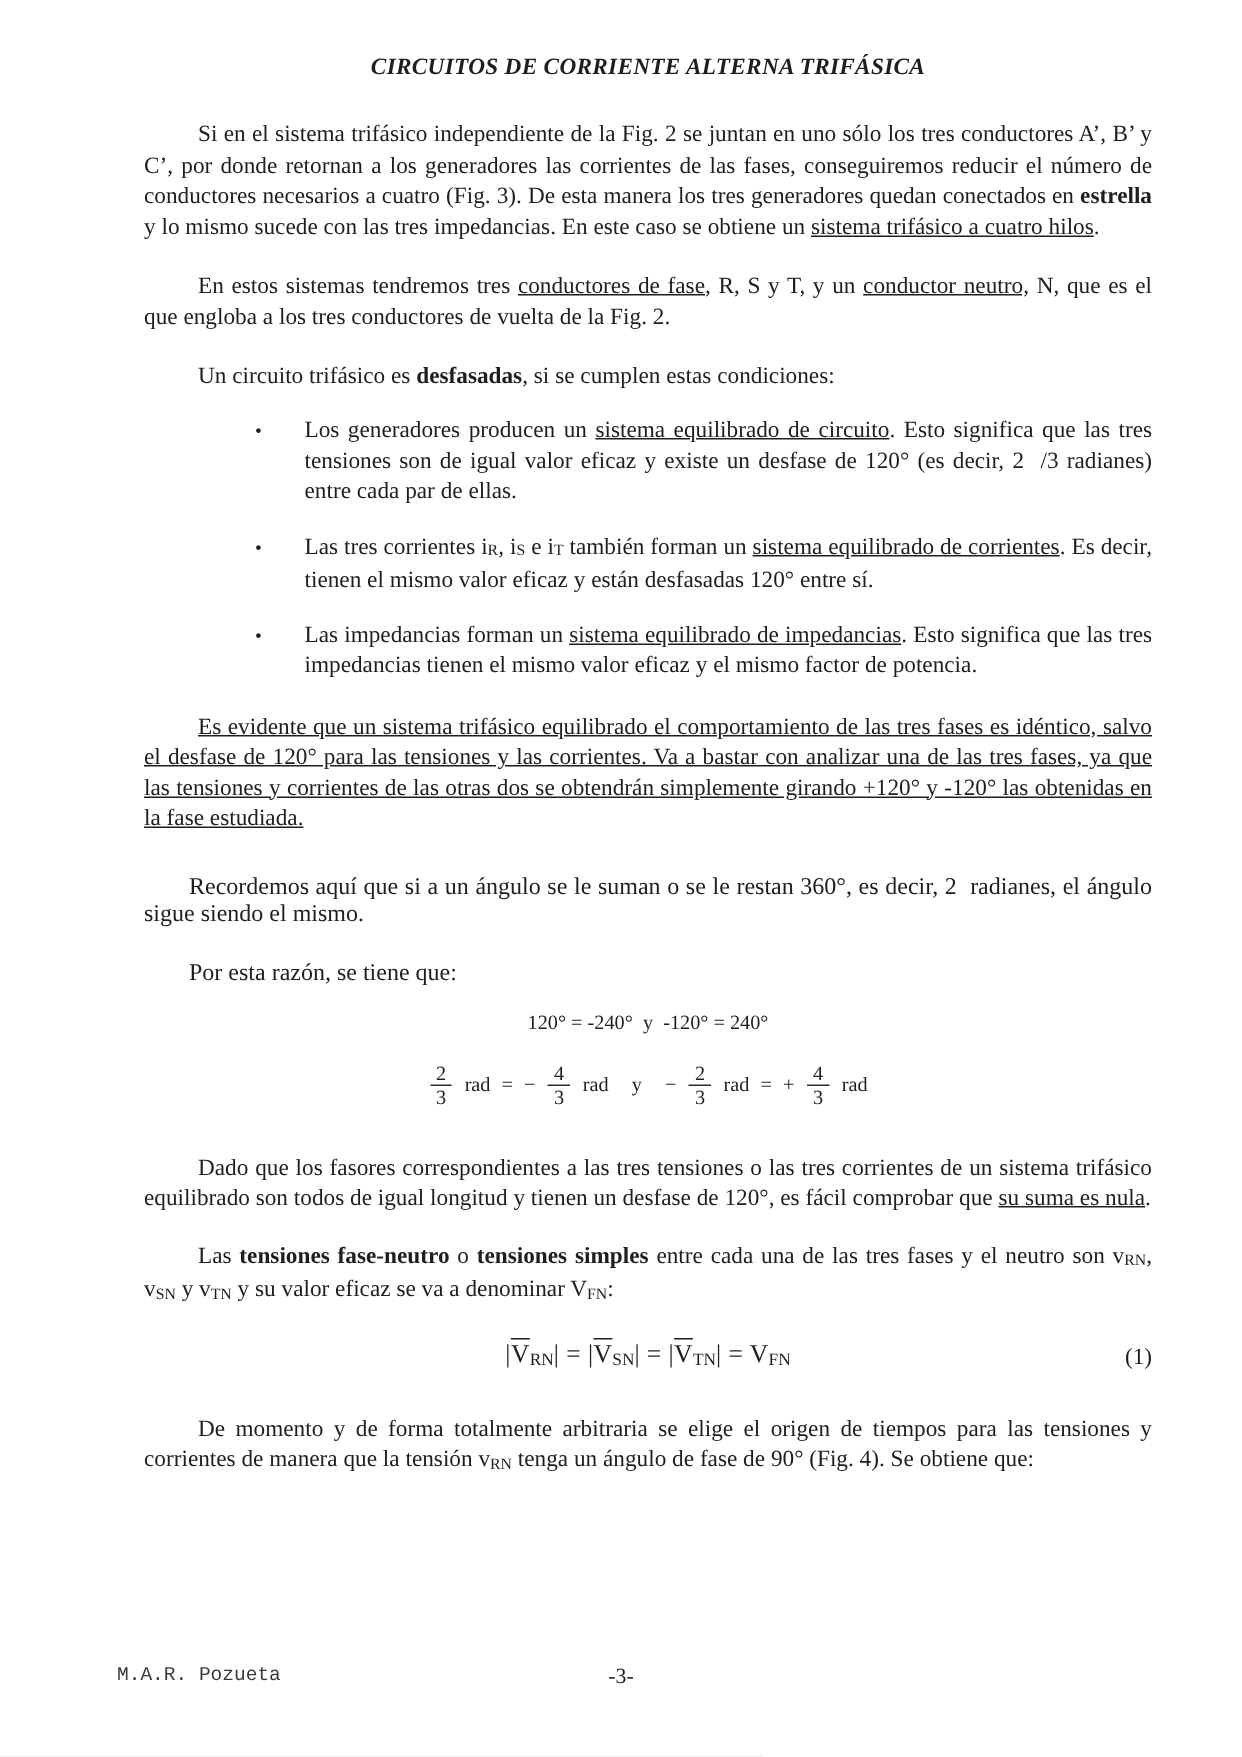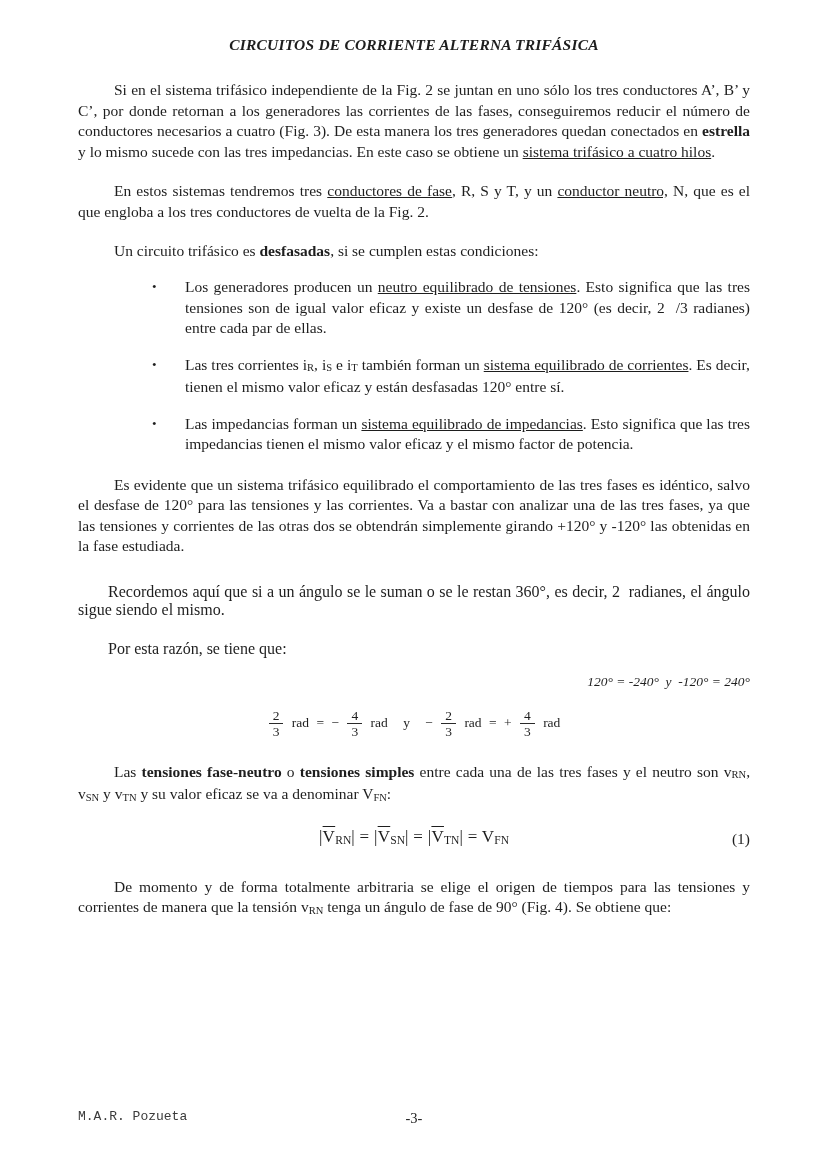--- a/index.html
+++ b/index.html
@@ -7,21 +7,21 @@
     position:relative;
     width:828px; height:1171px;
     margin:0 auto;
     background:#ffffff;
     font-family:"Liberation Serif", serif;
     color:#1e1e1e;
     overflow:hidden;
   }
   .content {
     position:absolute;
-    left:78px; top:0;
+    left:96px; top:0;
     width:672px;
   }
   .doc-title {
     margin-top:36px;
     text-align:center;
     font-weight:bold;
     font-style:italic;
     font-size:15.5px;
     letter-spacing:0.2px;
   }
@@ -37,34 +37,33 @@
   .bullets { margin-top:14px; }
   .bullet {
     display:flex;
     margin-left:74px;
     margin-bottom:16px;
     font-size:15.5px;
     line-height:20.5px;
   }
   .bullet .dot { width:33px; flex:0 0 33px; font-size:13px; }
   .bullet .btxt { flex:1; text-align:justify; }
-  .p4 { margin-top:20px; }
+  .p4 { margin-top:20px;text-decoration:underline; }
   .note {
     font-size:16px;
     line-height:18px;
     text-align:justify;
     text-indent:30px;
   }
   .note1 { margin-top:26px; }
   .note2 { margin-top:21px; }
   .angles {
     margin-top:15px;
-    text-align:right;
+    text-align:center;
     font-size:13.5px;
-    font-style:italic;
   }
   .fracline {
     margin-top:12px;
     text-align:center;
     font-size:13.5px;
     height:42px;
     line-height:42px;
   }
   .frac {
     display:inline-block;
@@ -120,21 +119,21 @@
 
     <p class="para p1"><span>Si en el sistema trifásico independiente de la Fig. 2 se juntan en uno sólo los tres conductores A’, B’ y C’, por donde retornan a los generadores las corrientes de las fases, conseguiremos reducir el número de conductores necesarios a cuatro (Fig. 3). De esta manera los tres generadores quedan conectados en </span><span class="b i">estrella</span><span> y lo mismo sucede con las tres impedancias. En este caso se obtiene un </span><span class="i u">sistema trifásico a cuatro hilos</span><span>.</span></p>
 
     <p class="para p2"><span>En estos sistemas tendremos tres </span><span class="i u">conductores de fase</span><span>, R, S y T, y un </span><span class="i u">conductor neutro,</span><span> N, que es el que engloba a los tres conductores de vuelta de la Fig. 2.</span></p>
 
     <p class="para p3"><span>Un circuito trifásico es </span><span class="b i">desfasadas</span><span>, si se cumplen estas condiciones:</span></p>
 
     <div class="bullets">
       <div class="bullet">
         <span class="dot">•</span>
-        <span class="btxt"><span>Los generadores producen un </span><span class="i u">neutro equilibrado de tensiones</span><span>. Esto significa que las tres tensiones son de igual valor eficaz y existe un desfase de 120° (es decir, 2&nbsp;&nbsp;/3 radianes) entre cada par de ellas.</span></span>
+        <span class="btxt"><span>Los generadores producen un </span><span class="i u">sistema equilibrado de circuito</span><span>. Esto significa que las tres tensiones son de igual valor eficaz y existe un desfase de 120° (es decir, 2&nbsp;&nbsp;/3 radianes) entre cada par de ellas.</span></span>
       </div>
       <div class="bullet">
         <span class="dot">•</span>
         <span class="btxt"><span>Las tres corrientes i</span><span class="sub">R</span><span>, i</span><span class="sub">S</span><span> e i</span><span class="sub">T</span><span> también forman un </span><span class="i u">sistema equilibrado de corrientes</span><span>. Es decir, tienen el mismo valor eficaz y están desfasadas 120° entre sí.</span></span>
       </div>
       <div class="bullet">
         <span class="dot">•</span>
         <span class="btxt"><span>Las impedancias forman un </span><span class="i u">sistema equilibrado de impedancias</span><span>. Esto significa que las tres impedancias tienen el mismo valor eficaz y el mismo factor de potencia.</span></span>
       </div>
     </div>
@@ -157,20 +156,21 @@
       <span class="ftxt fy">y</span>
       <span class="ftxt">−</span>
       <span class="frac"><span class="fnum">2</span><span class="fden">3</span></span>
       <span class="ftxt">rad</span>
       <span class="ftxt">=</span>
       <span class="ftxt">+</span>
       <span class="frac"><span class="fnum">4</span><span class="fden">3</span></span>
       <span class="ftxt">rad</span>
     </div>
 
+    <p class="para p5"><span>Dado que los fasores correspondientes a las tres tensiones o las tres corrientes de un sistema trifásico equilibrado son todos de igual longitud y tienen un desfase de 120°, es fácil comprobar que </span><span class="u">su suma es nula</span><span>.</span></p>
 
     <p class="para p6"><span>Las </span><span class="b i">tensiones fase-neutro</span><span> o </span><span class="b i">tensiones simples</span><span> entre cada una de las tres fases y el neutro son v</span><span class="sub">RN</span><span>, v</span><span class="sub">SN</span><span> y v</span><span class="sub">TN</span><span> y su valor eficaz se va a denominar V</span><span class="sub">FN</span><span>:</span></p>
 
     <div class="eq-line">
       <span class="eq-body"><span>|</span><span class="ov">V</span><span class="sub">RN</span><span>| = |</span><span class="ov">V</span><span class="sub">SN</span><span>| = |</span><span class="ov">V</span><span class="sub">TN</span><span>| = V</span><span class="sub">FN</span></span>
       <span class="eq-num">(1)</span>
     </div>
 
     <p class="para p7"><span>De momento y de forma totalmente arbitraria se elige el origen de tiempos para las tensiones y corrientes de manera que la tensión v</span><span class="sub">RN</span><span> tenga un ángulo de fase de 90° (Fig. 4). Se obtiene que:</span></p>
 

